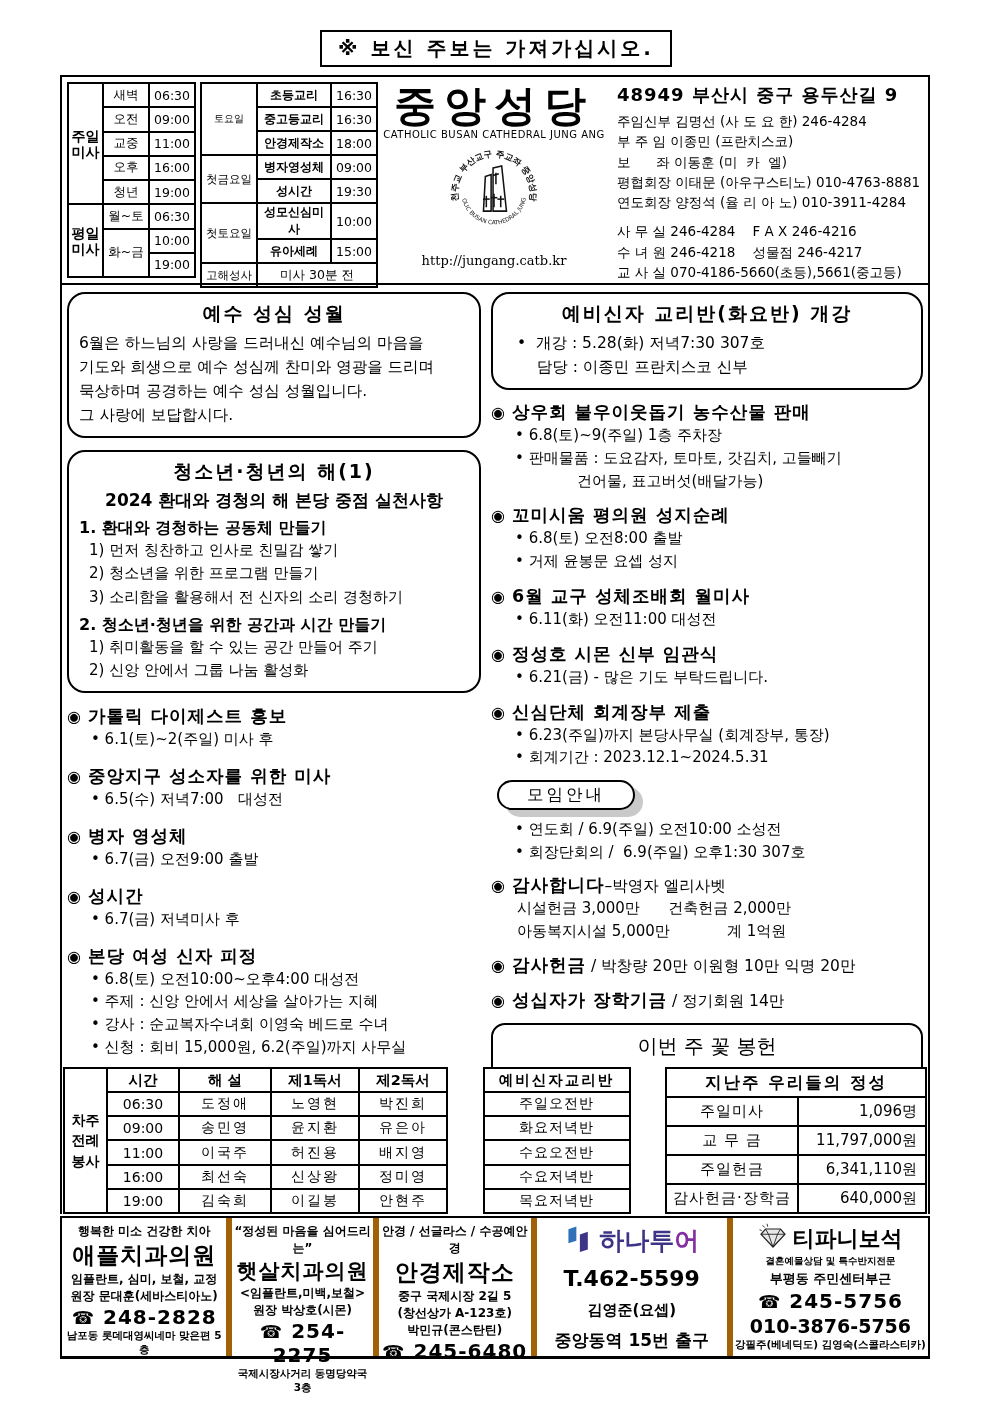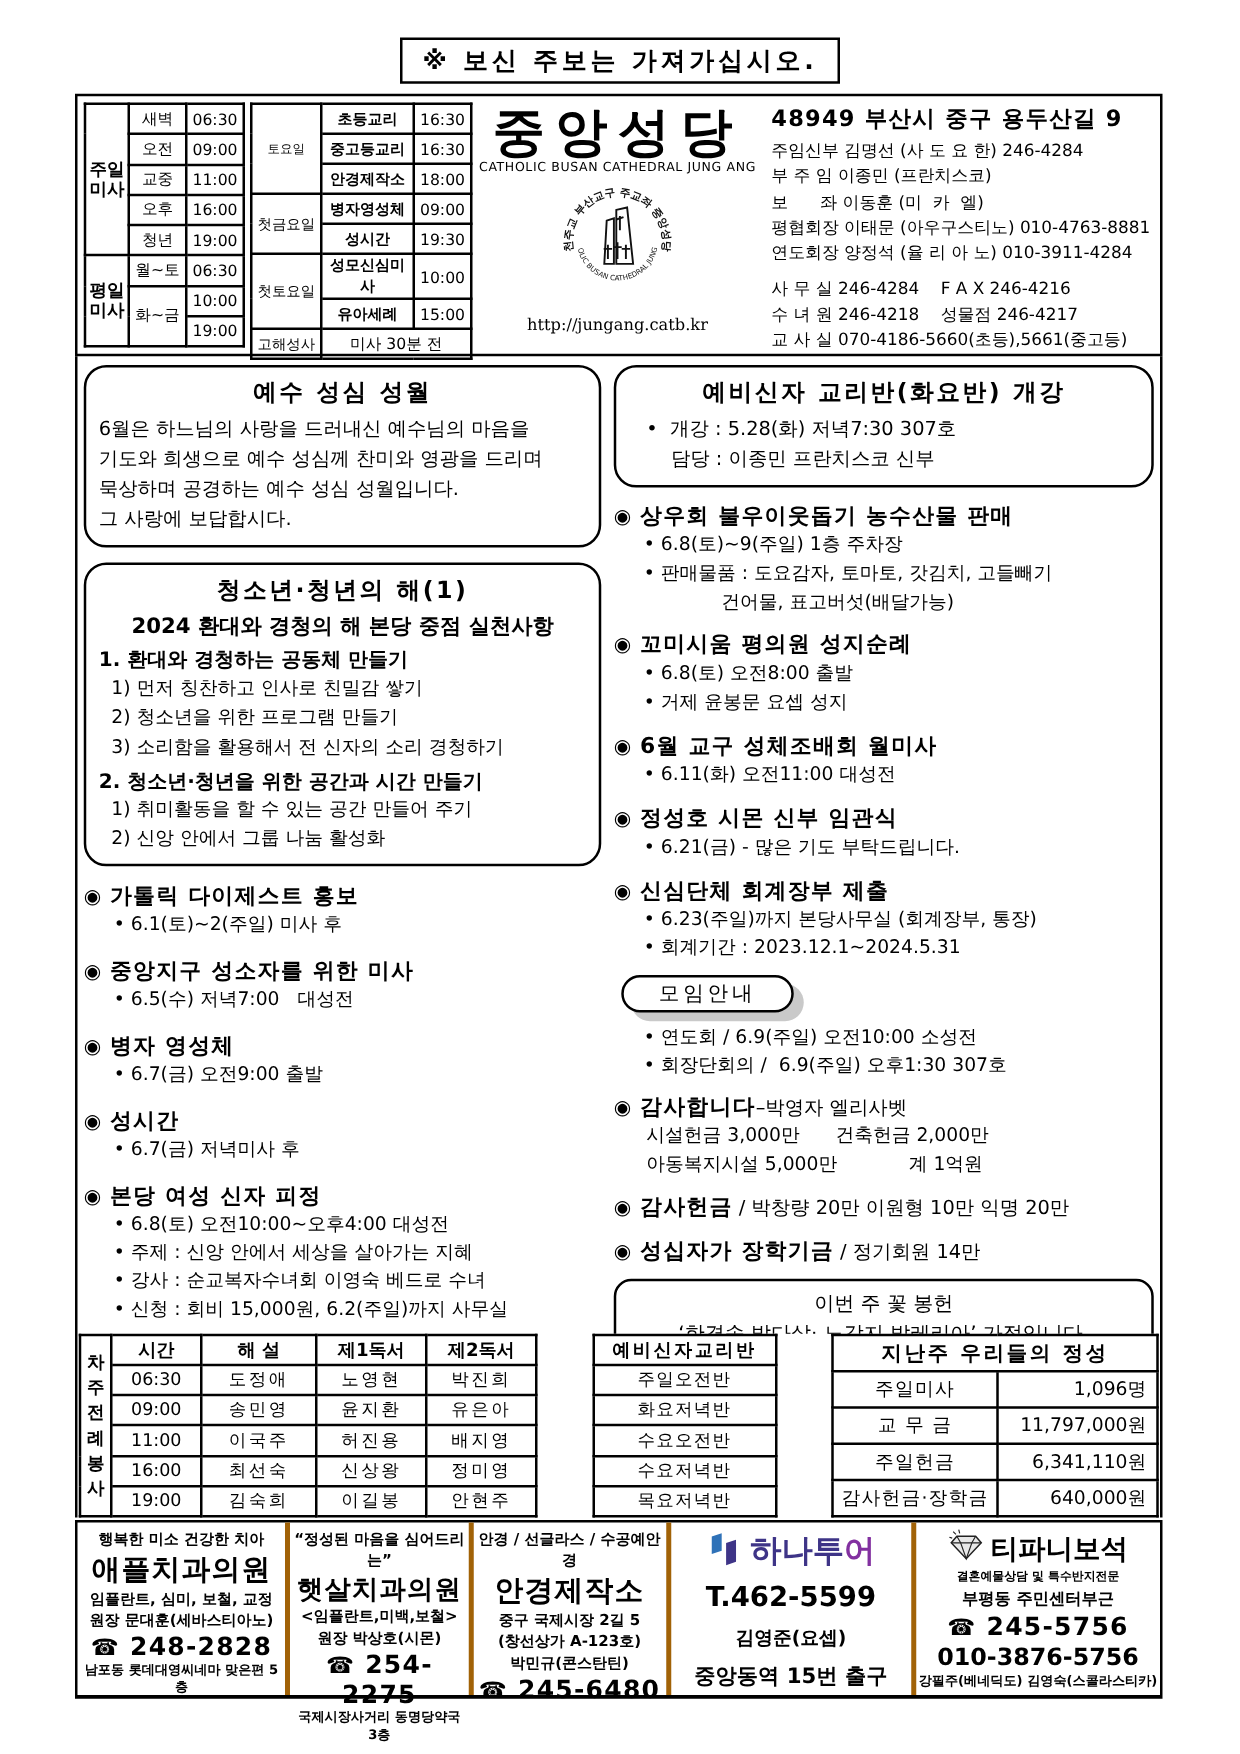--- a/index.html
+++ b/index.html
@@ -60,44 +60,44 @@
   .detail { font-size:15px; padding-left:24px; line-height:1.52; white-space:pre-wrap; }
   .col-r .item { margin:9px 0 11px 0; }
 
   .badge-wrap { margin:10px 0 8px 6px; }
   .badge { display:inline-block; border:2px solid #000; border-radius:20px;
     padding:2px 28px; font-size:16.5px; letter-spacing:3px;
     box-shadow:8px 7px 0 0 #c9c9c9; background:#fff; }
 
   .flower-box { border:2px solid #000; border-radius:14px; text-align:center;
     padding:6px 4px; margin:10px 0 8px 0; }
-  .flower-box div { font-size:16px; line-height:1.5; }
+  .flower-box div { font-size:20px; line-height:1.5; }
 
   
   .bottom-tables { display:flex; justify-content:space-between; padding:0 1px 0 1px; }
   .t-lit td,.t-lit th { border:2px solid #000; text-align:center; height:23.4px;
     font-size:14px; }
   .t-lit th { font-size:14.5px; }
-  .t-lit .side { width:25px; font-size:14px; word-break:break-all; line-height:1.45;
+  .t-lit .side { width:43px; font-size:14px; word-break:break-all; line-height:1.45;
     font-weight:700; padding:0 4px; }
   .t-lit .c0 { width:72px; } .t-lit .c1 { width:92px; }
   .t-lit .c2 { width:88px; } .t-lit .c3 { width:88px; }
   .t-lit td.nmc { letter-spacing:2px; }
   .t-cat td,.t-cat th { border:2px solid #000; text-align:center; height:23.4px;
     font-size:14px; width:146px; letter-spacing:1px; }
   .t-cat th { font-size:14.5px; letter-spacing:2px; }
   .t-off td,.t-off th { border:2px solid #000; height:29px; font-size:15px; }
   .t-off th { font-size:16.5px; letter-spacing:2px; }
   .t-off .lab { width:132px; text-align:center; letter-spacing:1px; }
   .t-off .val { width:128px; text-align:right; padding-right:8px; }
 
   
   .ads { border:2px solid #000; border-bottom:3px solid #000; margin-top:2px;
     display:flex; height:143px; }
-  .ad { border-right:4px solid #a16207; display:flex; flex-direction:column;
+  .ad { border-right:6px solid #a16207; display:flex; flex-direction:column;
     justify-content:space-between; text-align:center; padding:5px 2px 4px 2px; }
   .ad:last-child { border-right:none; }
   .ad1 { width:177px; } .ad2 { width:152px; } .ad3 { width:164px; }
   .ad4 { width:204px; } .ad5 { width:203px; }
   .ad-top { font-size:12px; font-weight:700; }
   .ad-name { font-size:23px; font-weight:700; letter-spacing:1px; }
   .ad-line { font-size:12px; font-weight:700; }
   .ad-phone { font-size:20px; font-weight:700; letter-spacing:1px; }
   .ad-phone .ph-ic { font-size:18px; }
   .ad-bottom { font-size:10.5px; font-weight:700; }

